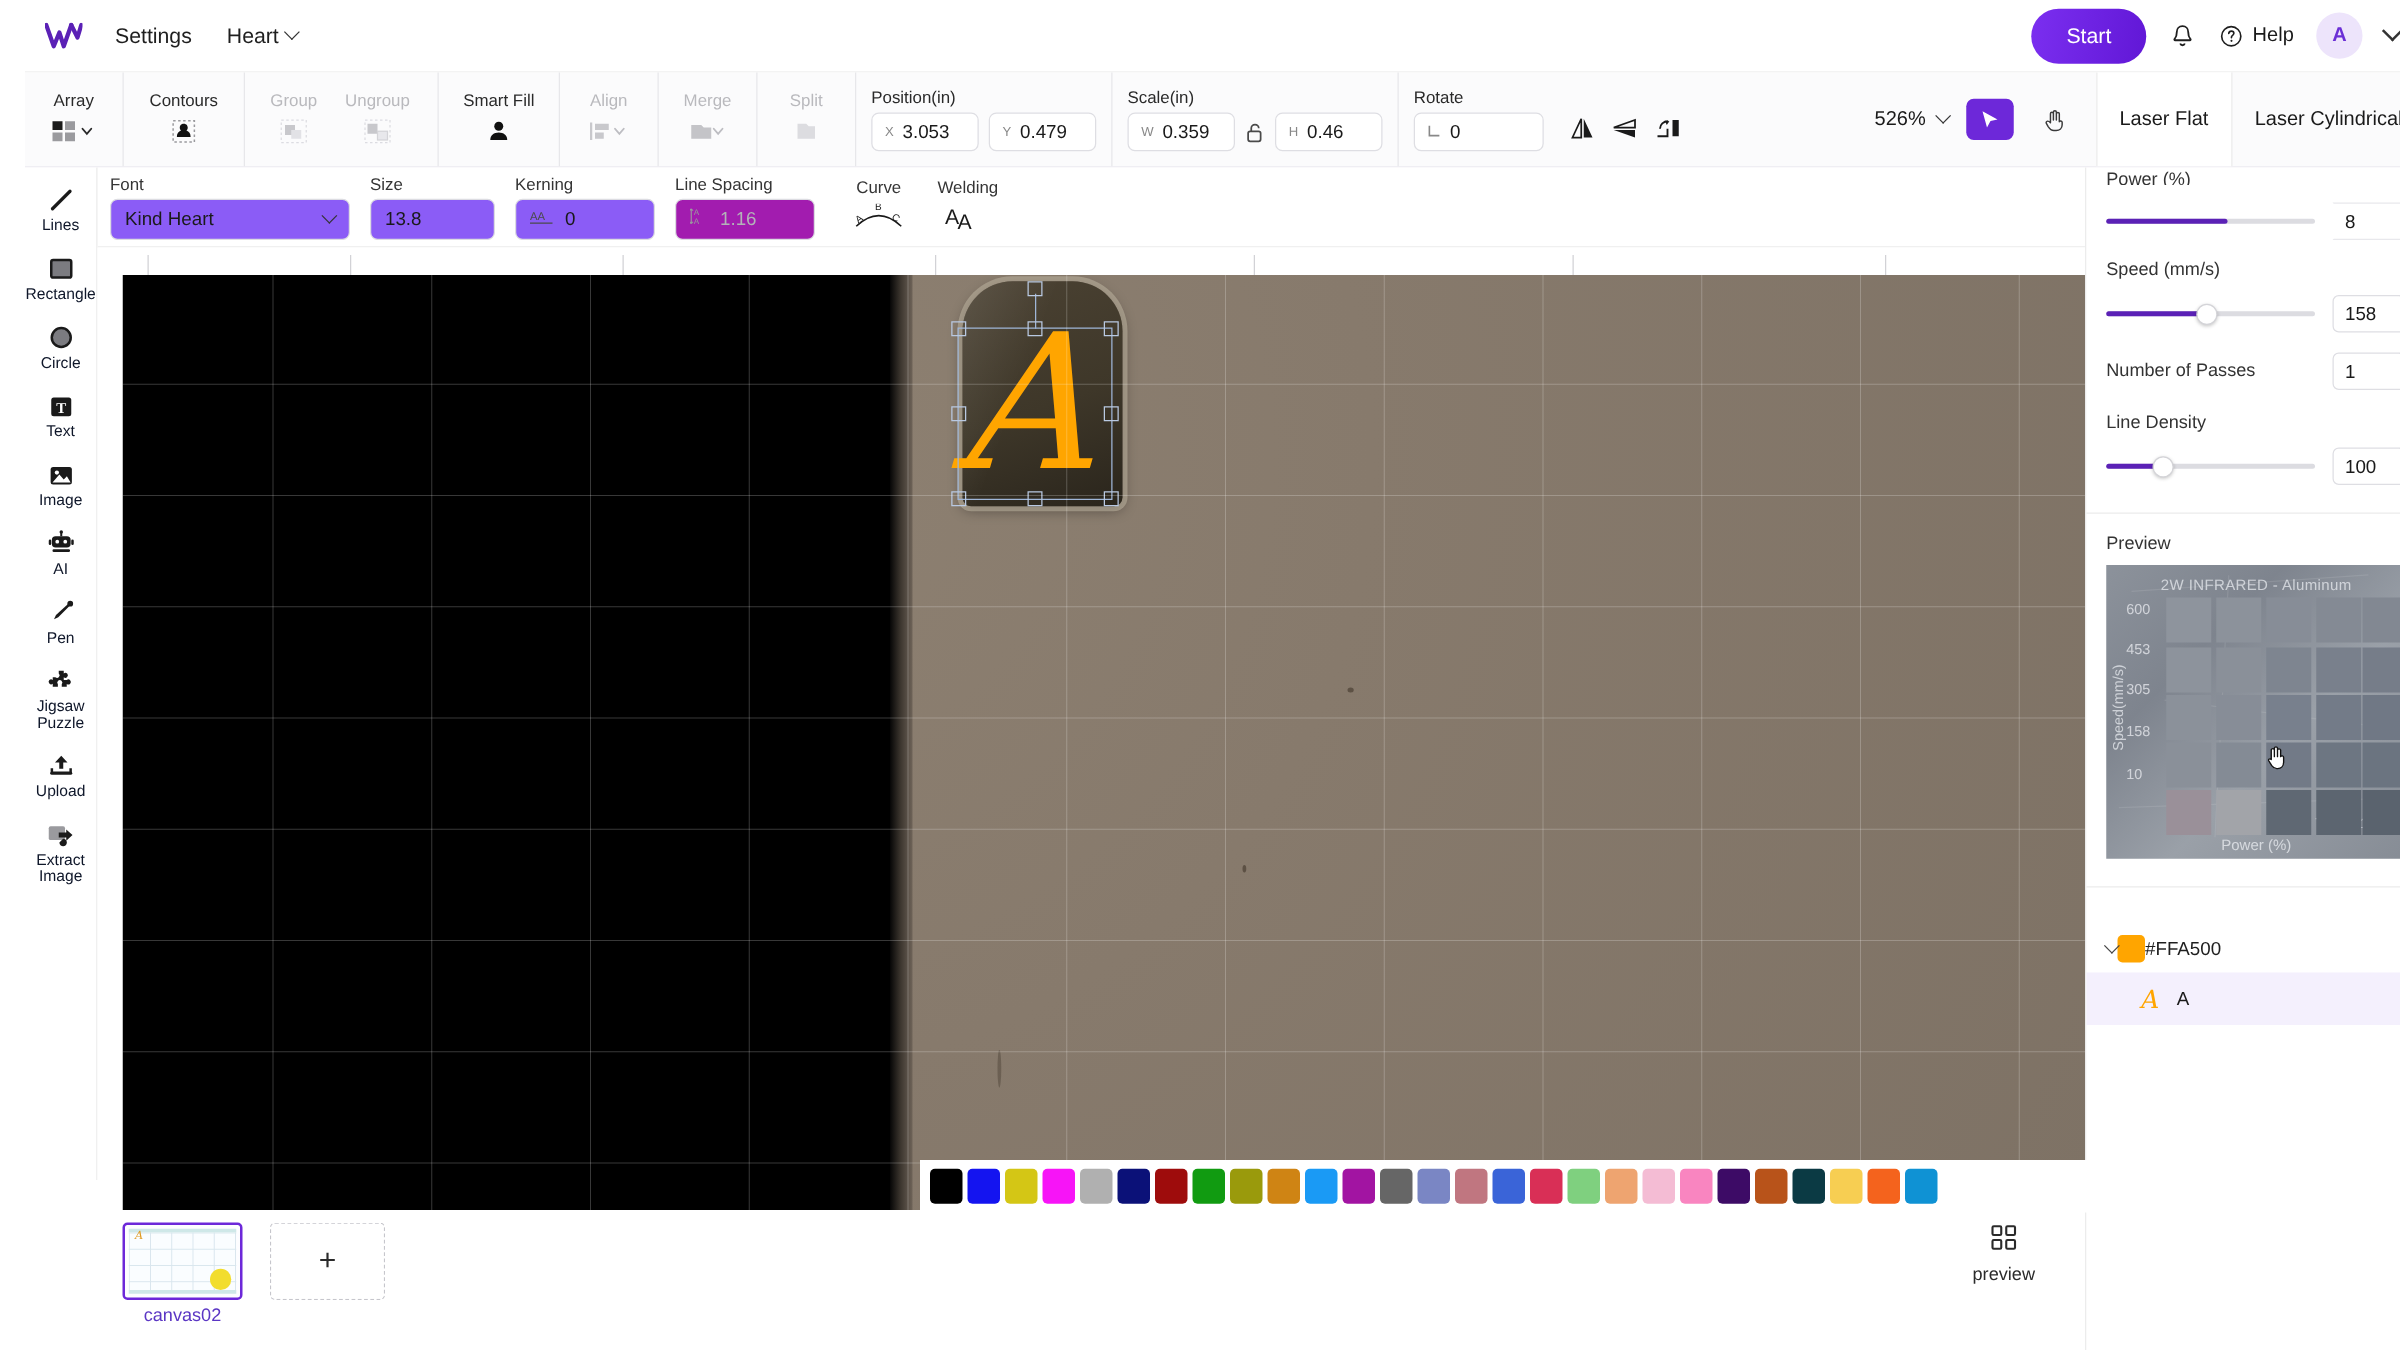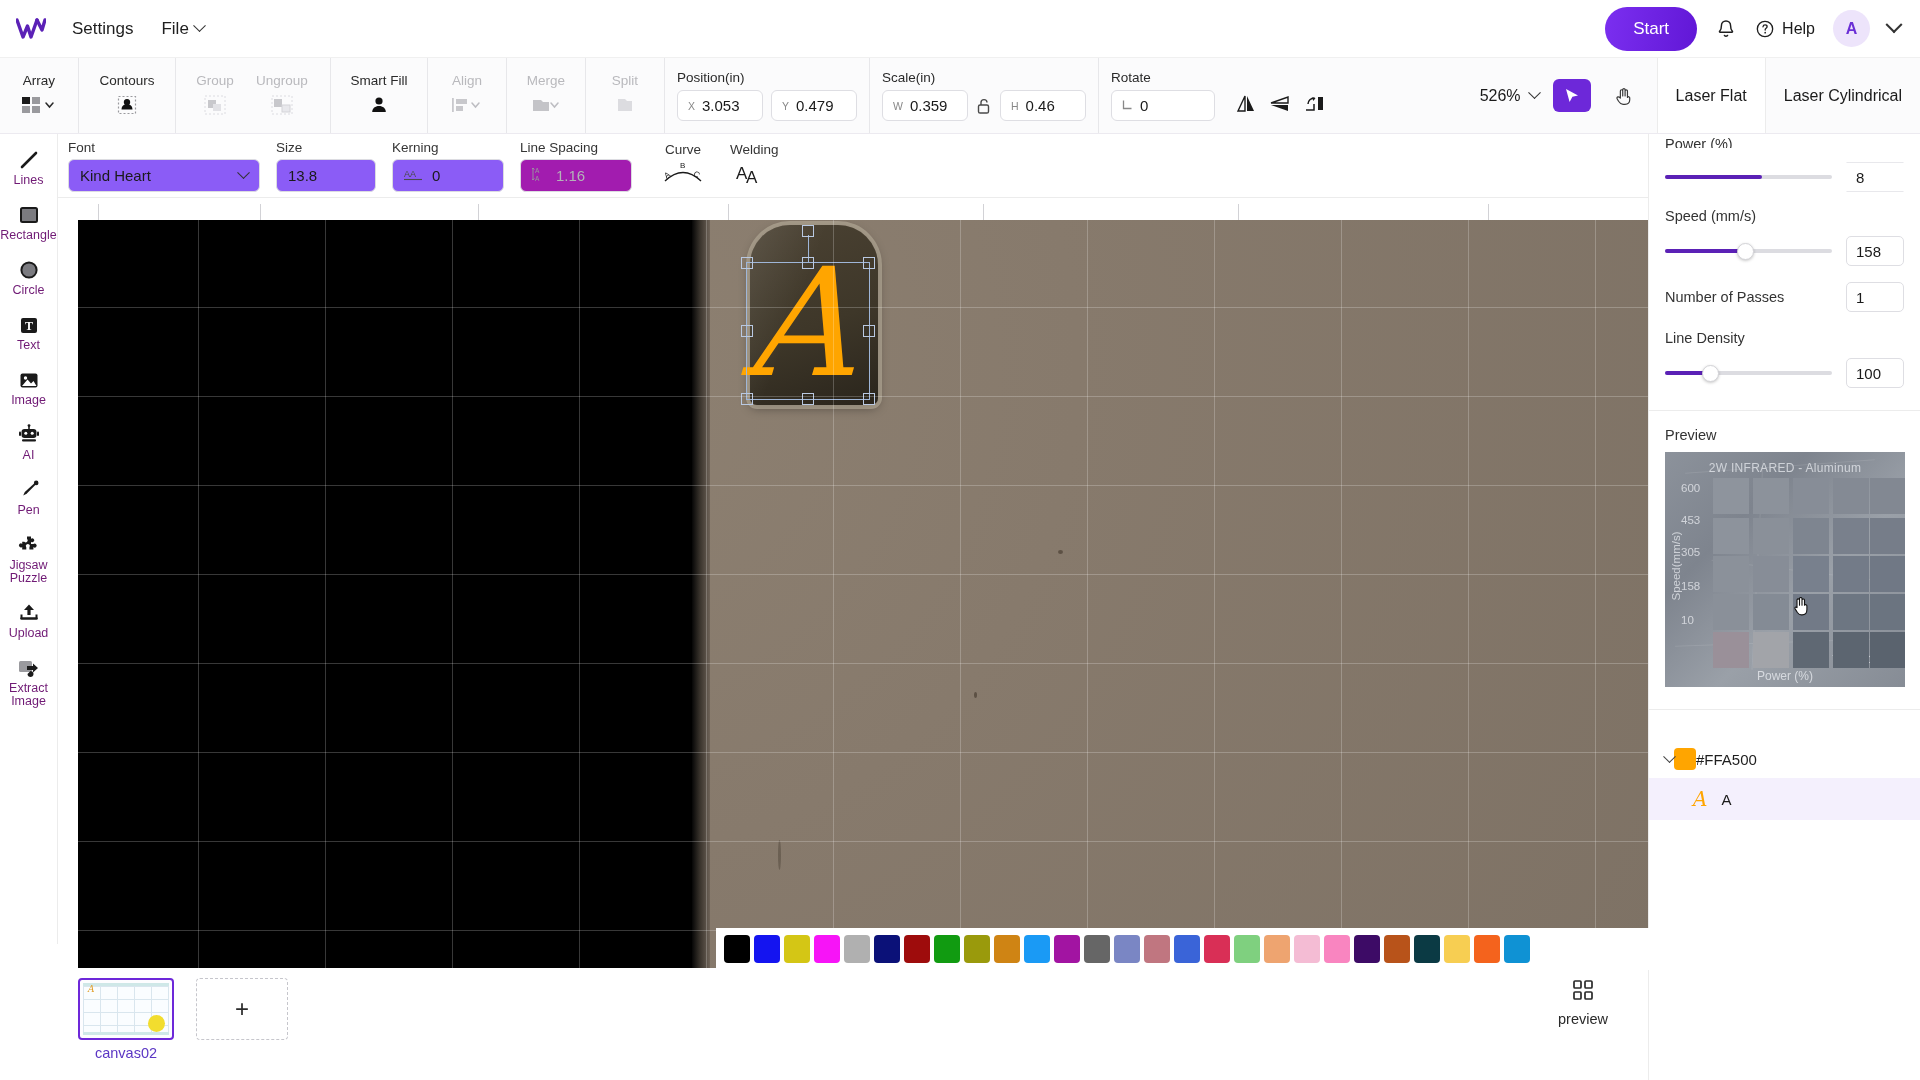--- a/index.html
+++ b/index.html
@@ -3,21 +3,21 @@
 <meta charset="utf-8">
 <style>
   * { box-sizing: border-box; margin: 0; padding: 0; }
   html, body {
     width: 1920px; height: 1080px;
     overflow: hidden;
     font-family: "Liberation Sans", sans-serif;
     background: #ffffff;
     color: #1a1a1a;
   }
-  #app { position: relative; width: 1888px; height: 1080px; }
+  #app { position: relative; width: 1888px; height: 1080px; margin-left: 20px; }
 
   
   .header {
     position: absolute; left: 0; top: 0; width: 1920px; height: 58px;
     background: #ffffff;
     display: flex; align-items: center;
     border-bottom: 1px solid #f0f0f0;
   }
   .logo-wrap { width: 62px; display: flex; justify-content: center; align-items: center; }
   .logo-w { width: 30px; height: 22px; }
@@ -125,21 +125,21 @@
 
   
   .rail {
     position: absolute; left: 0; top: 134px; width: 58px; height: 810px;
     background: #ffffff; border-right: 1px solid #ececec;
     display: flex; flex-direction: column; align-items: center;
     padding-top: 14px; gap: 16px;
   }
   .rail-item { display: flex; flex-direction: column; align-items: center;
     gap: 2px; cursor: pointer; width: 58px; }
-  .rail-lab { font-size: 12.5px; color: #701a75; text-align: center; line-height: 13px; }
+  .rail-lab { font-size: 12.5px; color: #0f172a; text-align: center; line-height: 13px; }
   .rail-ico { height: 24px; display:flex; align-items:center; justify-content:center; }
 
   
   .canvas-outer {
     position: absolute; left: 58px; top: 198px; width: 1590px; height: 770px;
     background: #ffffff; overflow: hidden;
   }
   .ruler-h {
     position: absolute; left: 0; top: 0; width: 1590px; height: 22px;
     background: #fff;
@@ -323,21 +323,21 @@
       <svg class="logo-w" viewBox="0 0 30 22">
         <path d="M1 2 L7 19 L11.5 8 L15 19 L21 2" fill="none" stroke="#5b21b6" stroke-width="3.4" stroke-linejoin="round" stroke-linecap="round"></path>
         <path d="M21 2 L26 12 L29 2" fill="none" stroke="#5b21b6" stroke-width="3.4" stroke-linejoin="round" stroke-linecap="round"></path>
       </svg>
     </div>
     <div class="hdr-menu">
       <div class="hdr-menu-item">
         <span>Settings</span>
       </div>
       <div class="hdr-menu-item">
-        <span>File</span>
+        <span>Heart</span>
         <span class="chev"></span>
       </div>
     </div>
     <div class="hdr-right">
       <button class="start-btn">Start</button>
       <svg class="bell" viewBox="0 0 24 24">
         <path d="M12 3.2c-3 0-5 2.3-5 5.2 0 4.2-1.4 5.3-2 6.1-.3.4 0 1 .5 1h13c .5 0 .8-.6.5-1-.6-.8-2-1.9-2-6.1 0-2.9-2-5.2-5-5.2z" fill="none" stroke="#1f1f1f" stroke-width="1.6" stroke-linejoin="round"></path>
         <path d="M10 18.4a2.1 2.1 0 0 0 4 0" fill="none" stroke="#1f1f1f" stroke-width="1.6"></path>
       </svg>
       <div class="help-wrap">

